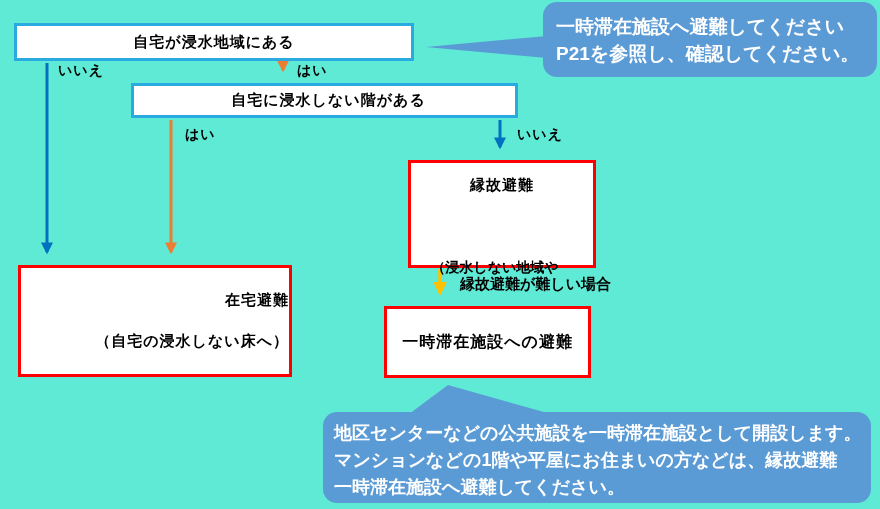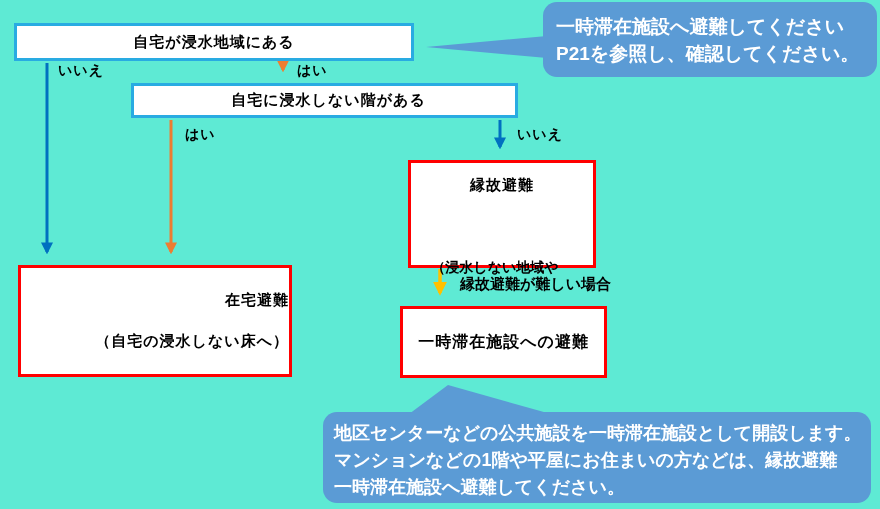--- a/index.html
+++ b/index.html
@@ -20,21 +20,21 @@
     box-sizing:border-box;font-weight:700;
   }
   .rbox.zaitaku{left:18px;top:265px;width:274px;height:112px;
     display:flex;flex-direction:column;align-items:flex-end;justify-content:center;}
   .rbox.zaitaku .title{font-size:15px;letter-spacing:1px;}
   .rbox.zaitaku .detail{font-size:15px;letter-spacing:1px;margin-top:22px;}
   .rbox.enko{left:408px;top:160px;width:188px;height:108px;padding-top:13px;
     display:flex;flex-direction:column;align-items:center;box-sizing:border-box;}
   .rbox.enko .title{font-size:15px;letter-spacing:1px;}
   .rbox.enko .details{margin-top:20px;text-align:left;font-size:14px;line-height:21px;white-space:pre;}
-  .rbox.ichiji{left:400px;top:306px;width:207px;height:72px;
+  .rbox.ichiji{left:384px;top:306px;width:207px;height:72px;
     display:flex;align-items:center;justify-content:center;font-size:16px;letter-spacing:1px;}
   .edge-label{position:absolute;font-size:14px;font-weight:600;letter-spacing:1px;}
   .edge-label.small{font-size:15px;letter-spacing:0;}
   .callout{
     position:absolute;background:#5B9BD5;border-radius:14px;color:#ffffff;
     font-weight:700;box-sizing:border-box;
   }
   .callout.top{left:543px;top:2px;width:334px;height:75px;padding:11px 10px 0 13px;
     font-size:19px;line-height:27px;}
   .callout.bottom{left:323px;top:412px;width:548px;height:91px;padding:8px 10px 16px 11px;

